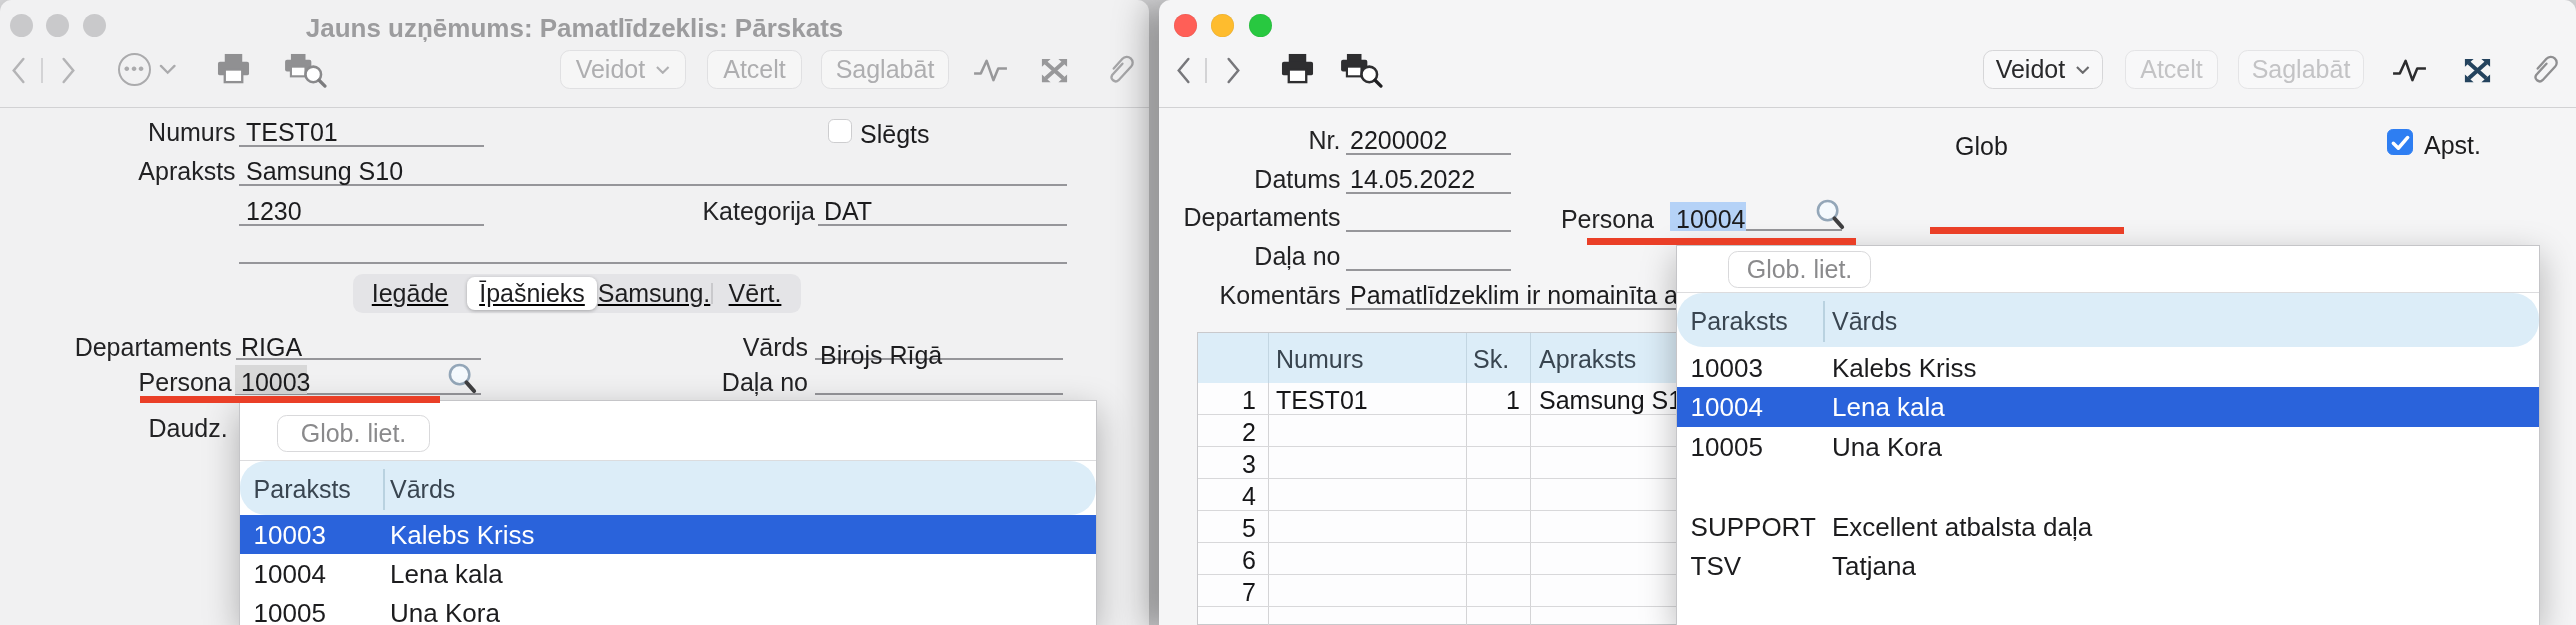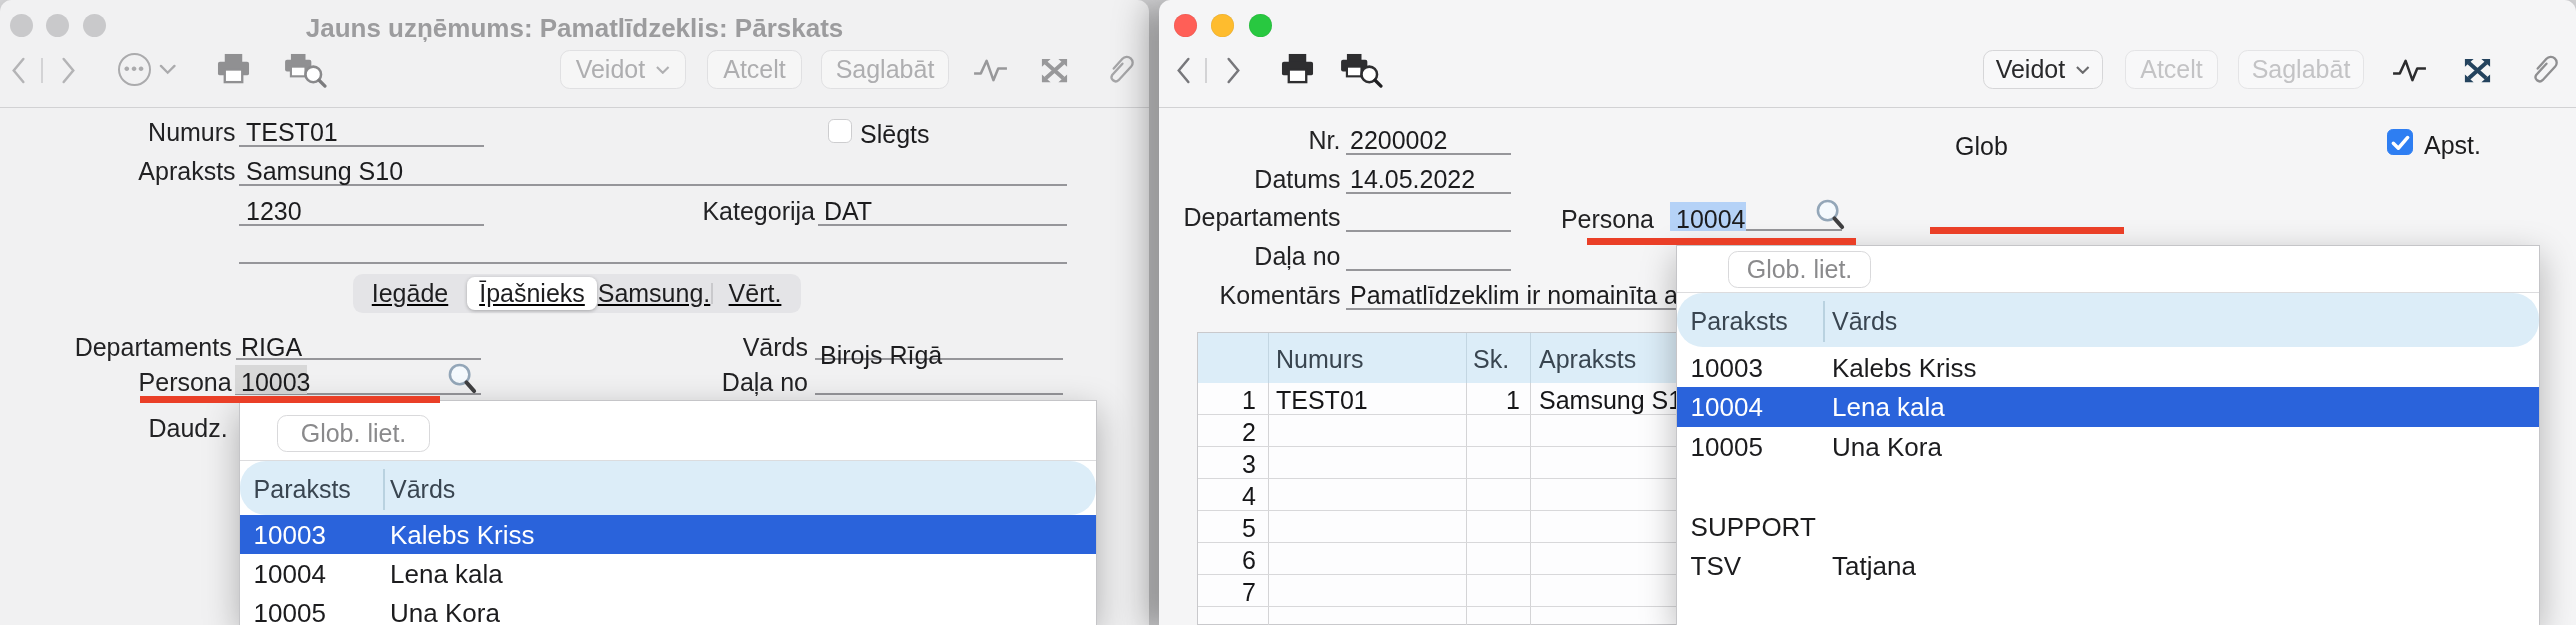--- a/index.html
+++ b/index.html
@@ -397,20 +397,21 @@
     <div class="lv-row selected" style="top:141px;height:40px;">
       <div class="lv-cell" style="left:13.6px;">10004</div>
       <div class="lv-cell" style="left:155px;">Lena kala</div>
     </div>
     <div class="lv-row" style="top:181px;height:40px;">
       <div class="lv-cell" style="left:13.6px;">10005</div>
       <div class="lv-cell" style="left:155px;">Una Kora</div>
     </div>
     <div class="lv-row" style="top:261px;height:40px;">
       <div class="lv-cell" style="left:13.6px;">SUPPORT</div>
+      <div class="lv-cell" style="left:155px;">Excellent atbalsta daļa</div>
     </div>
     <div class="lv-row" style="top:300px;height:40px;">
       <div class="lv-cell" style="left:13.6px;">TSV</div>
       <div class="lv-cell" style="left:155px;">Tatjana</div>
     </div>
   </div>
 </div>
 
 
 </body></html>

